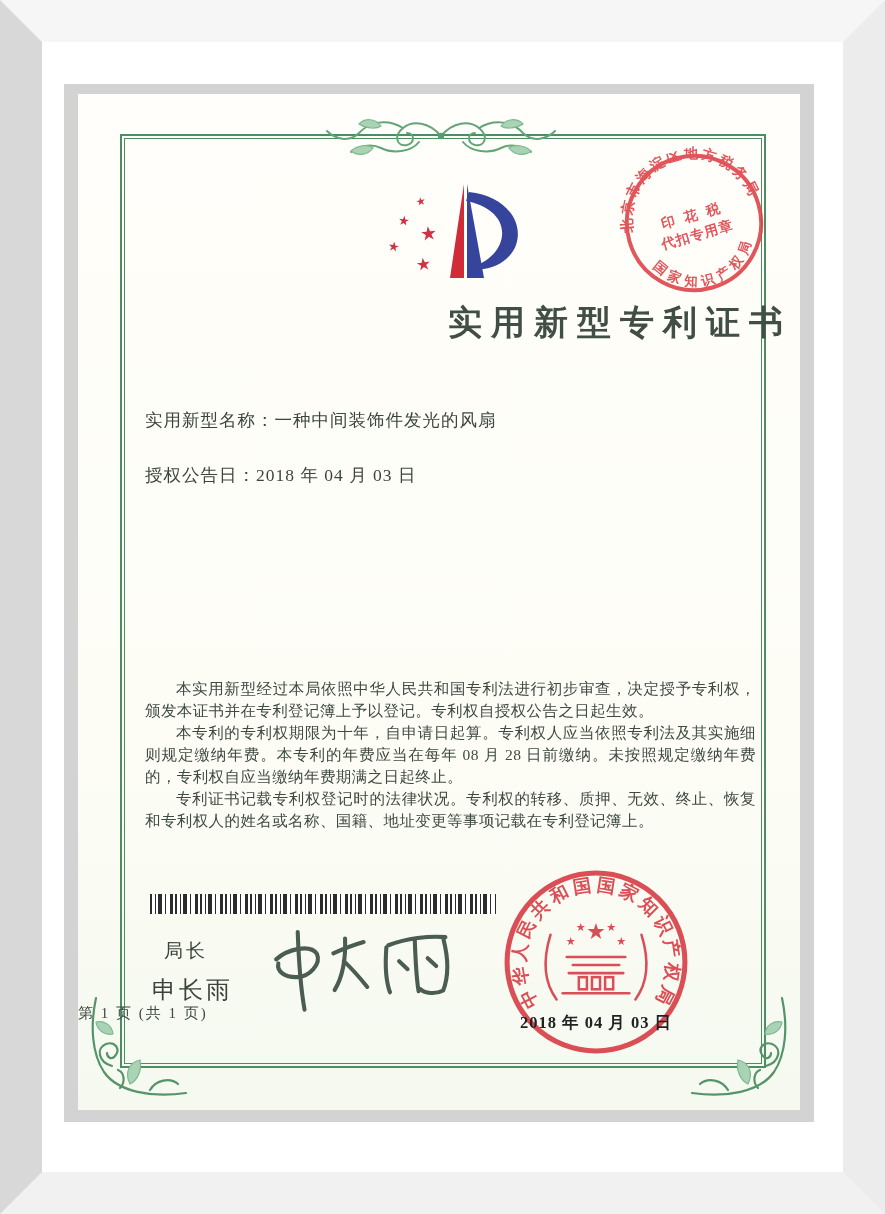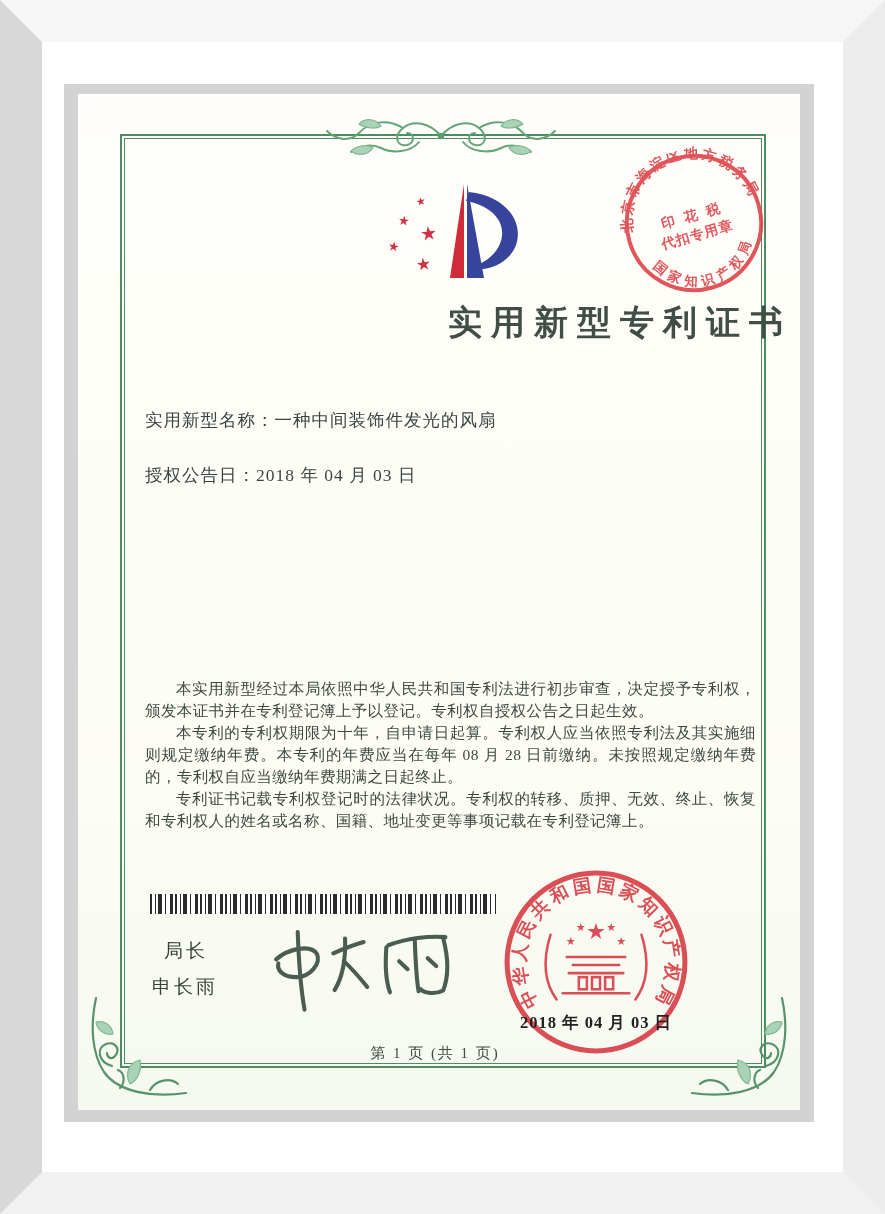--- a/index.html
+++ b/index.html
@@ -40,28 +40,28 @@
   .body-text p { font-size:15.5px; line-height:22px; color:#3f4a43; text-align:justify;
     text-indent:2em; letter-spacing:0.4px; }
 
   .barcode { position:absolute; left:72px; top:800px; width:346px; height:20px;
     background:repeating-linear-gradient(90deg,
       #2c2c2c 0 2px, #fff 2px 5px, #2c2c2c 5px 6px, #fff 6px 8px,
       #2c2c2c 8px 12px, #fff 12px 15px, #2c2c2c 15px 16px, #fff 16px 20px,
       #2c2c2c 20px 23px, #fff 23px 25px); }
 
   .sig-title { position:absolute; left:62px; top:844px; font-size:19px; color:#39423b; letter-spacing:3px;margin-left:24px; }
-  .sig-name  { position:absolute; left:74px; top:880px; font-size:19px; color:#39423b; letter-spacing:3px; }
+  .sig-name  { position:absolute; left:74px; top:880px; font-size:24px; color:#39423b; letter-spacing:3px; }
   .signature { position:absolute; left:180px; top:822px; width:215px; height:100px; transform:rotate(-2deg); }
 
   .sipo-seal { position:absolute; left:422px; top:772px; width:192px; height:192px; opacity:.92; }
   .seal-date { position:absolute; left:420px; top:918px; width:196px; text-align:center;
     font-size:16.5px; color:#222; letter-spacing:1px; font-weight:bold; }
 
-  .page-footer { position:absolute; left:0; right:8px; top:950px; text-align:center;
+  .page-footer { position:absolute; left:0; right:8px; top:910px; text-align:left;
     font-size:15px; color:#3f4a43; letter-spacing:2px; }
 </style>
 </head>
 <body>
 
 <div class="scene">
 
   <div class="frame-bevel"></div>
 
   <div class="mat">

